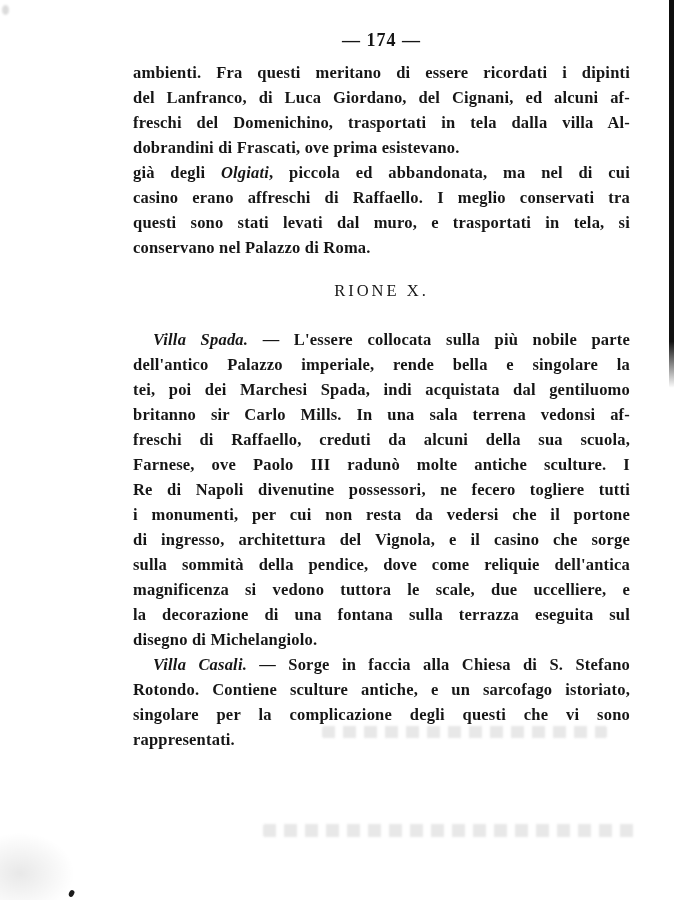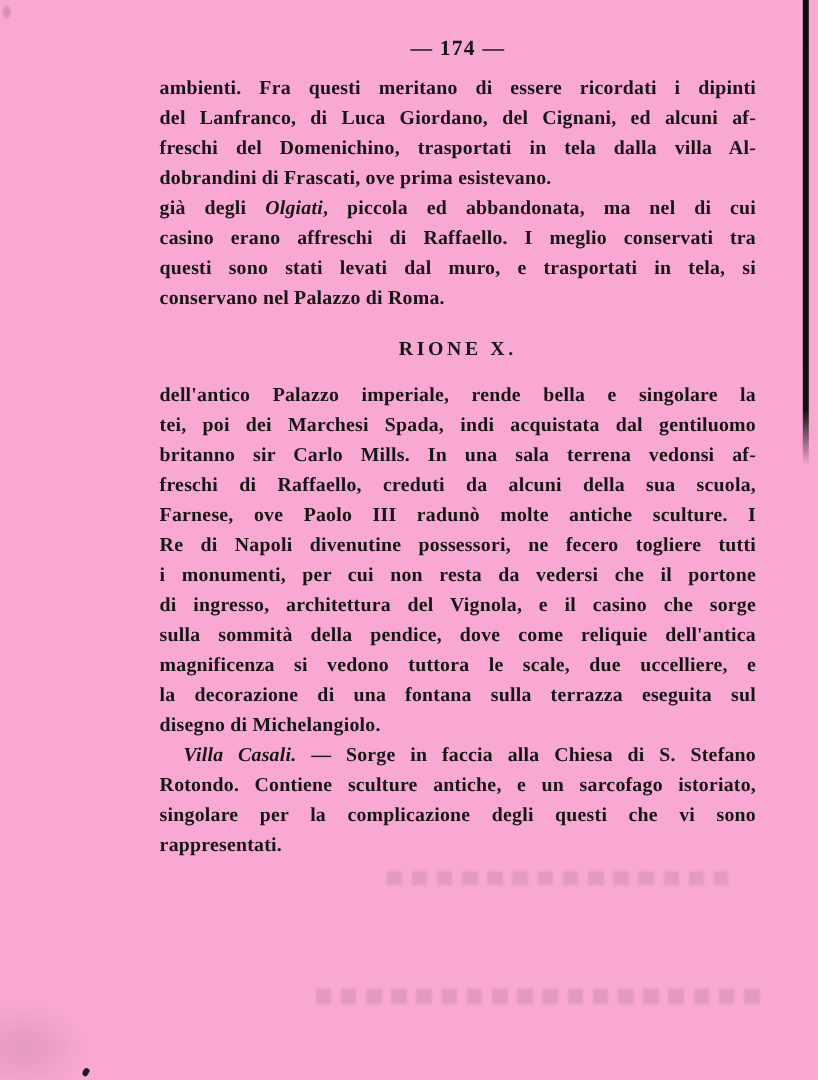--- a/index.html
+++ b/index.html
@@ -1,19 +1,19 @@
 <!DOCTYPE html>
 <html><head>
 <meta charset="utf-8">
 <style>
   html,body { margin:0; padding:0; background:#e8e8e6; }
   .page {
     position:relative;
     width:682px; height:900px;
-    background:#f9a8d4;
+    background:#ffffff;
     overflow:hidden;
     font-family:"Liberation Serif", serif;
     color:#161616;
   }
   .column {
     position:absolute;
     left:133px; top:28px;
     width:497px;
   }
   .page-number {
@@ -34,24 +34,24 @@
     white-space:normal;
   }
   .line::after { content:""; display:inline-block; width:100%; height:0; }
   .line.last  { text-align:left; }
   .line.last::after { content:none; }
   .line.indent { text-indent:20px; }
   .it { font-style:italic; }
   .section-heading {
     text-align:center;
     font-size:16.5px;
-    font-weight:700;
+    font-weight:400;
     letter-spacing:3px;
     height:22px; line-height:22px;
-    margin:20px 0 14px 0;
+    margin:20px 0 25px 0;
   }
   
   .scan-border-line {
     position:absolute;
     left:669px; top:0;
     width:5px; height:388px;
     background:linear-gradient(to bottom, #0e0e0e 0%, #111 88%, rgba(17,17,17,0) 100%);
     border-radius:0 0 3px 3px;
   }
   .bleed-1, .bleed-2 {
@@ -106,20 +106,21 @@
           <div class="line last"><span>dobrandini di Frascati, ove prima esistevano.</span></div>
         </div>
         <div class="paragraph">
           <div class="line"><span>già degli </span><span class="it">Olgiati</span><span>, piccola ed abbandonata, ma nel di cui</span></div>
           <div class="line"><span>casino erano affreschi di Raffaello. I meglio conservati tra</span></div>
           <div class="line"><span>questi sono stati levati dal muro, e trasportati in tela, si</span></div>
           <div class="line last"><span>conservano nel Palazzo di Roma.</span></div>
         </div>
         <div class="section-heading">RIONE X.</div>
         <div class="paragraph">
+          <div class="line indent"><span class="it">Villa Spada.</span><span> — L'essere collocata sulla più nobile parte</span></div>
           <div class="line"><span>dell'antico Palazzo imperiale, rende bella e singolare la</span></div>
           <div class="line"><span>tei, poi dei Marchesi Spada, indi acquistata dal gentiluomo</span></div>
           <div class="line"><span>britanno sir Carlo Mills. In una sala terrena vedonsi af-</span></div>
           <div class="line"><span>freschi di Raffaello, creduti da alcuni della sua scuola,</span></div>
         </div>
         <div class="paragraph">
           <div class="line"><span>Farnese, ove Paolo III radunò molte antiche sculture. I</span></div>
           <div class="line"><span>Re di Napoli divenutine possessori, ne fecero togliere tutti</span></div>
           <div class="line"><span>i monumenti, per cui non resta da vedersi che il portone</span></div>
           <div class="line"><span>di ingresso, architettura del Vignola, e il casino che sorge</span></div>

